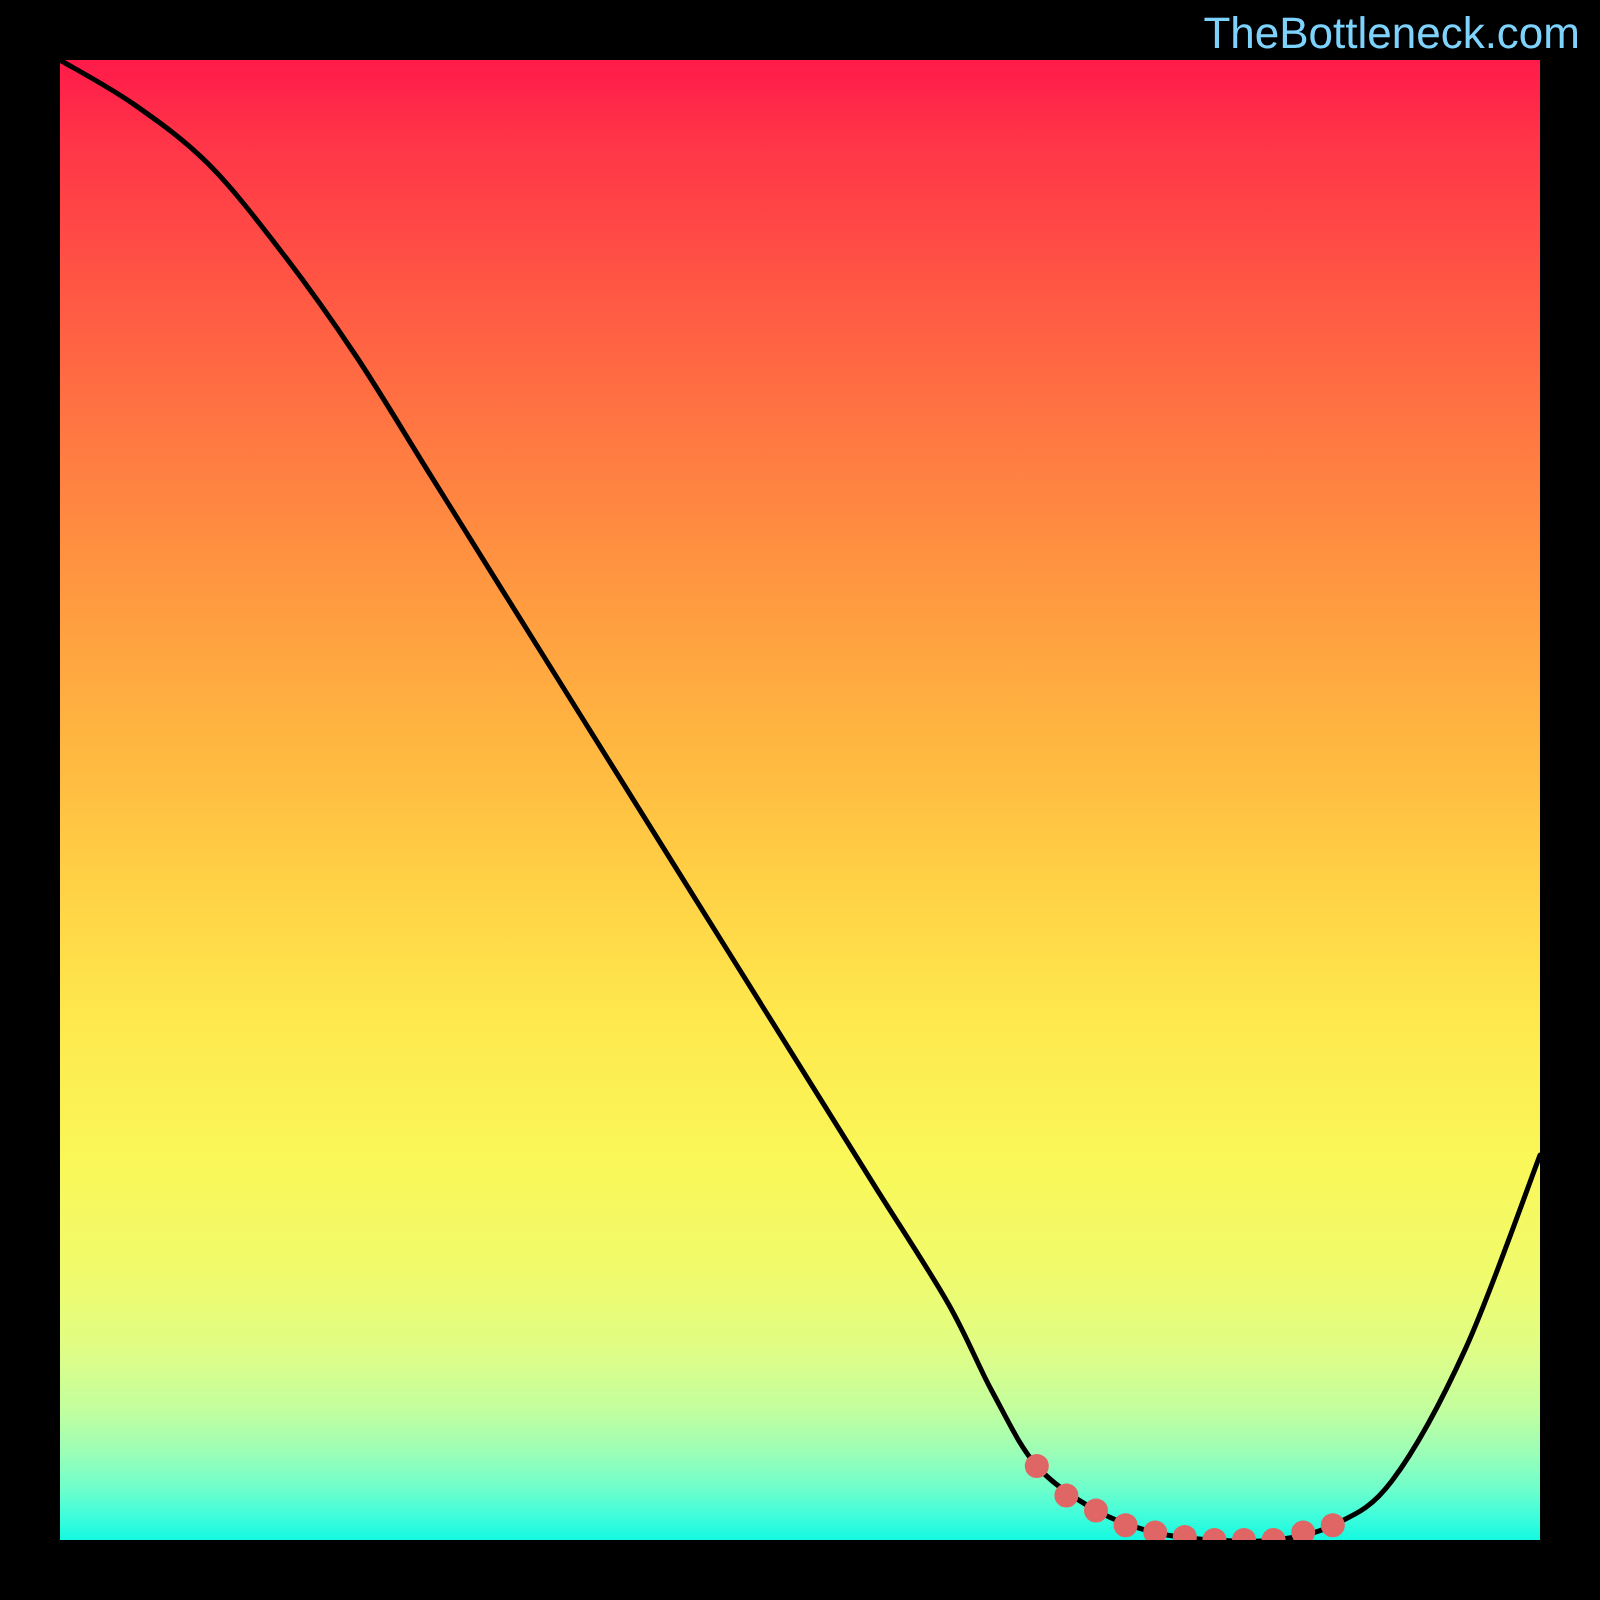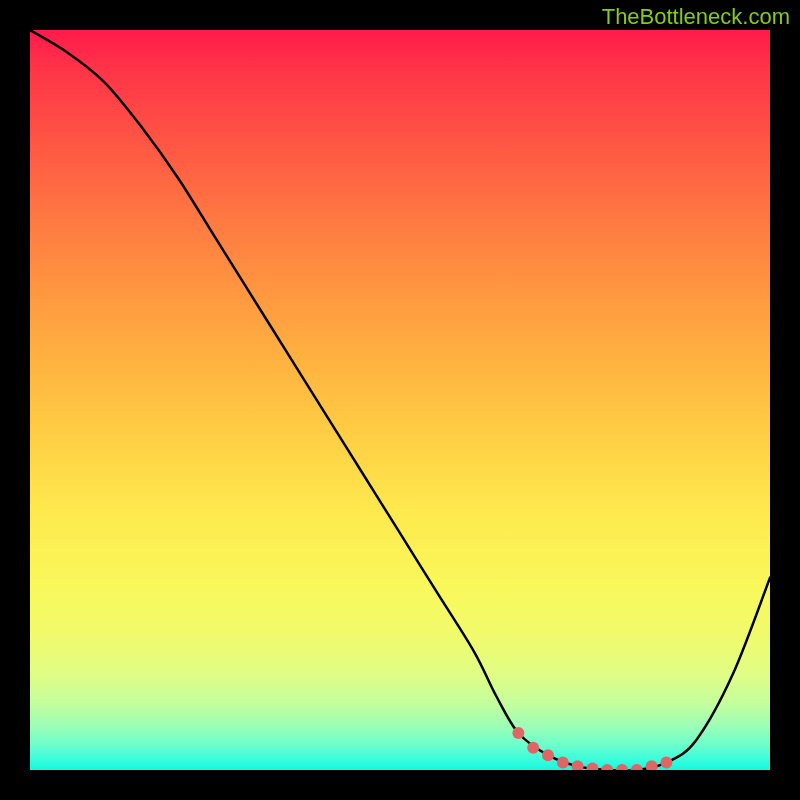--- a/index.html
+++ b/index.html
@@ -9,21 +9,21 @@
     height: 800px;
     background: #000;
     position: relative;
     overflow: hidden;
     font-family: Arial, sans-serif;
   }
   .watermark {
     position: absolute;
     top: 4px;
     right: 10px;
-    color: #84cc16;
+    color: #7dd3fc;
     font-size: 22px;
     font-weight: 500;
     z-index: 10;
   }
   .plot-area {
     position: absolute;
     left: 30px;
     top: 30px;
     width: 740px;
     height: 740px;

